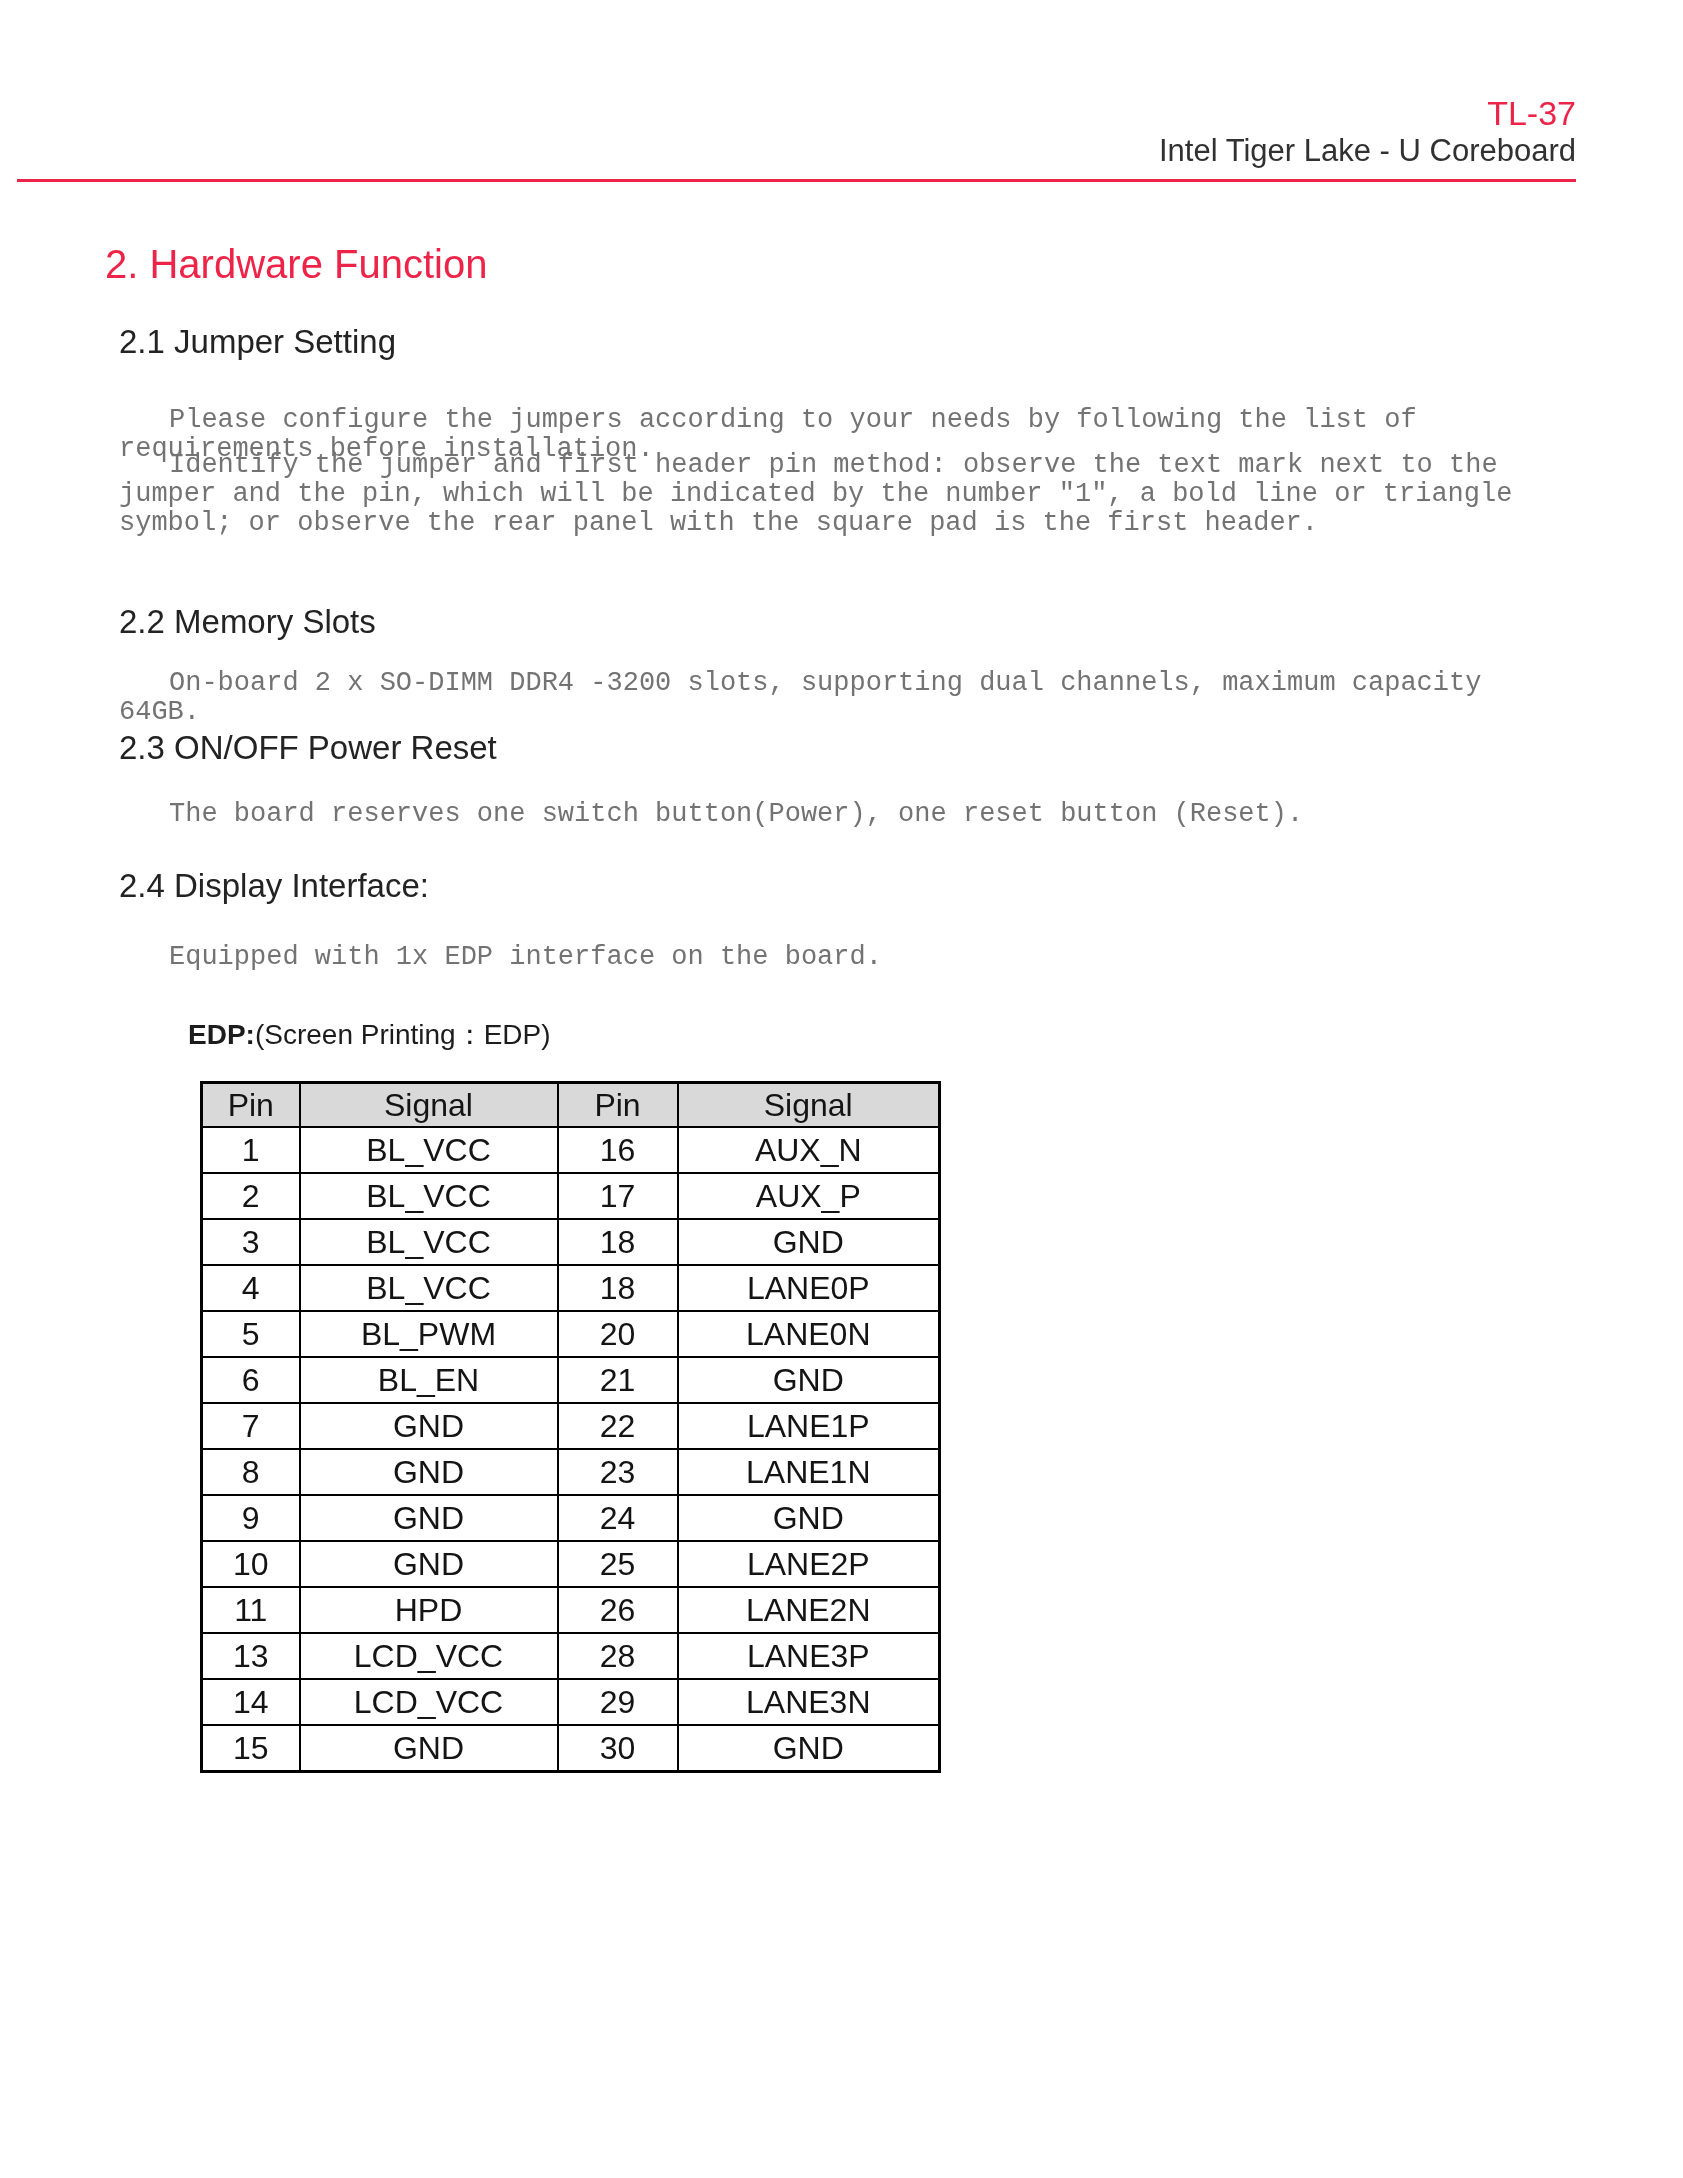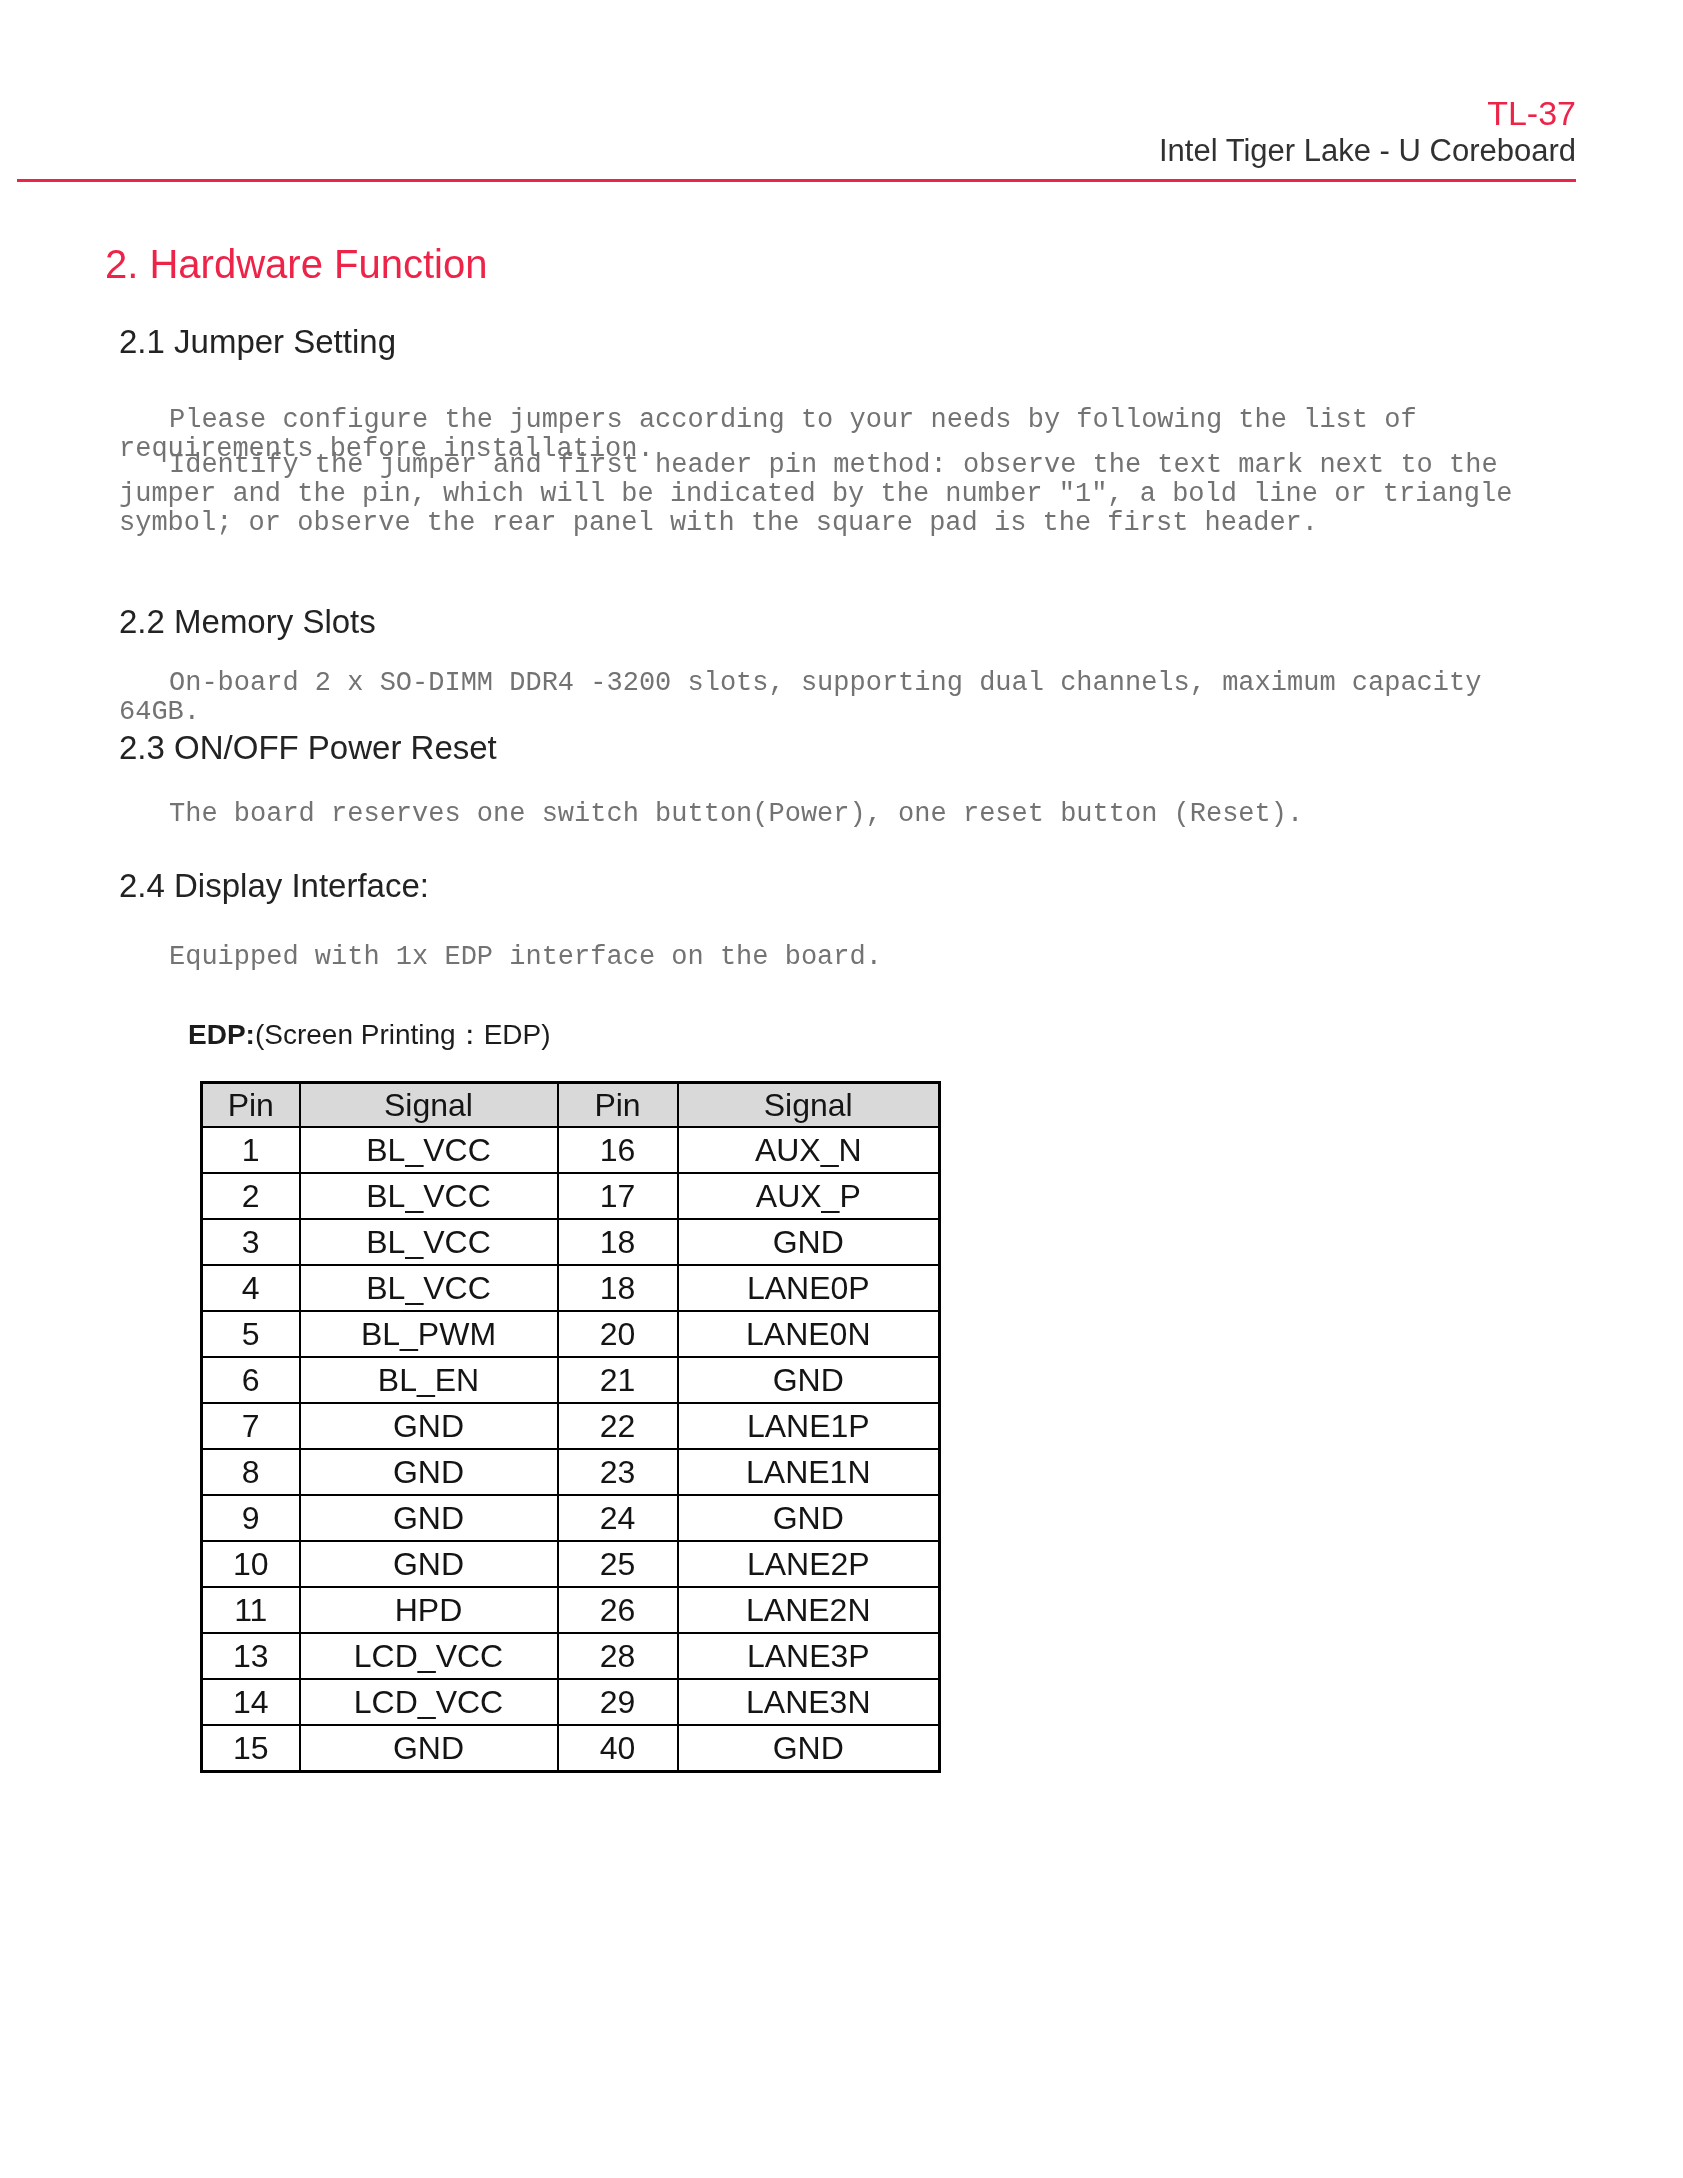--- a/index.html
+++ b/index.html
@@ -209,20 +209,20 @@
       </tr>
       <tr>
         <td>14</td>
         <td>LCD_VCC</td>
         <td>29</td>
         <td>LANE3N</td>
       </tr>
       <tr>
         <td>15</td>
         <td>GND</td>
-        <td>40</td>
+        <td>30</td>
         <td>GND</td>
       </tr>
     </tbody>
   </table>
 
 </div>
 
 
 </body></html>

